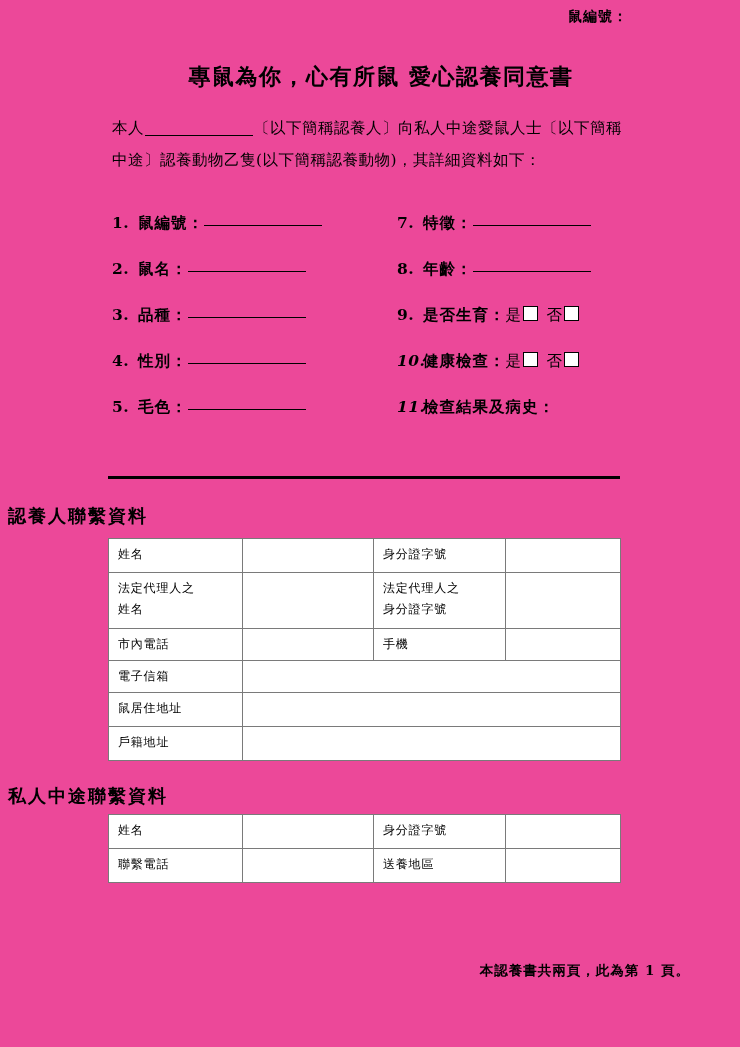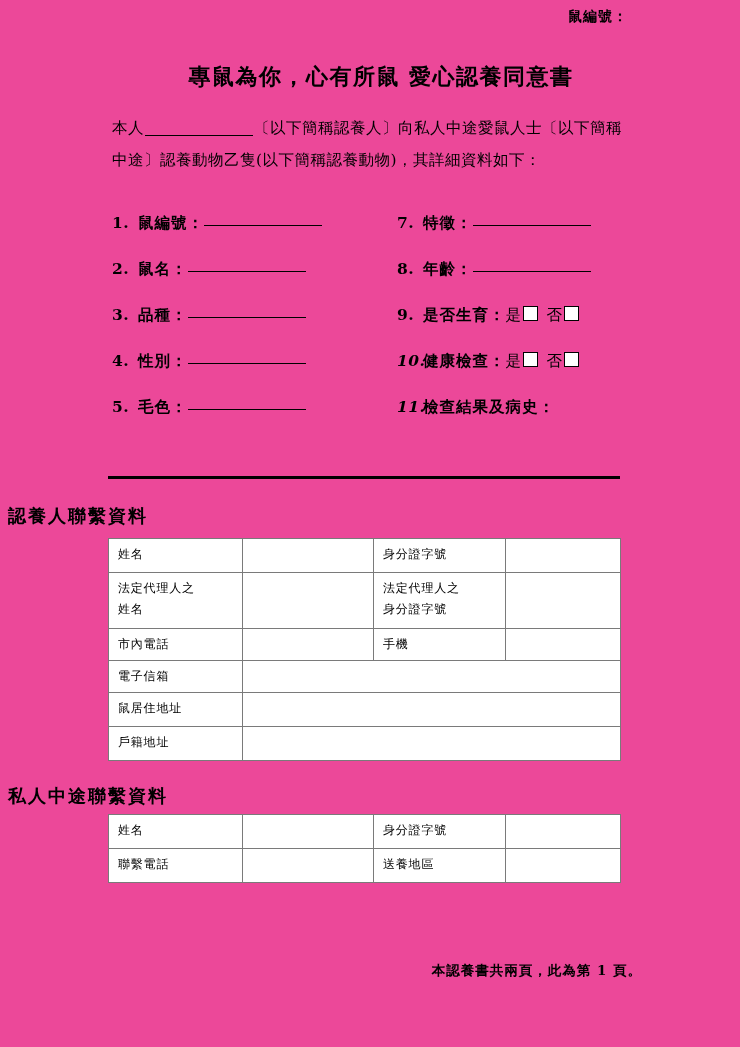--- a/index.html
+++ b/index.html
@@ -172,21 +172,21 @@
   .h-r3 { height: 26px; }
   .h-r4 { height: 34px; }
 
   
   .footer {
     position: absolute;
     left: 0;
     top: 962px;
     width: 740px;
     text-align: right;
-    padding-right: 98px;
+    padding-right: 50px;
     box-sizing: border-box;
     font-size: 13.5px;
     font-weight: 700;
     letter-spacing: 1px;
   }
 </style>
 </head>
 <body>
 
 <div class="page">

